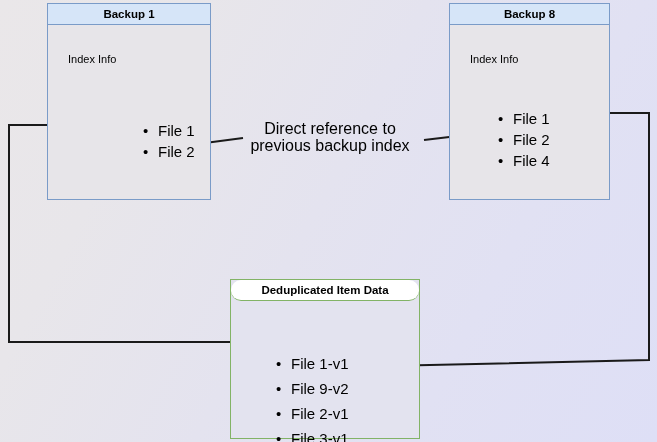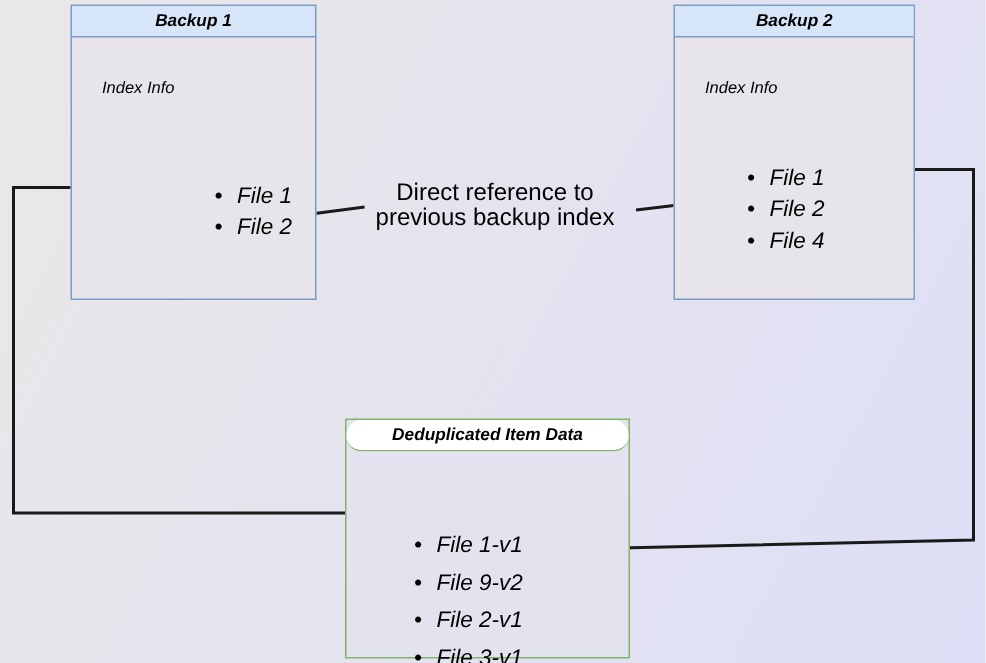--- a/index.html
+++ b/index.html
@@ -25,21 +25,20 @@
     top: 0;
     width: 657px;
     height: 442px;
     pointer-events: none;
   }
   .node {
     position: absolute;
     box-sizing: border-box;
     border: 1px solid #7a9bc8;
     background: #e7e5e9;
-    font-style: italic;
   }
   .node.green {
     border: 1px solid #82b366;
     background: #e3e3ef;
   }
   .node-header {
     box-sizing: border-box;
     height: 21px;
     line-height: 20px;
     text-align: center;
@@ -132,21 +131,21 @@
     <div class="node-body">
       <div class="index-title">Index Info</div>
       <ul class="file-list" style="left:95px; top:95px;">
         <li>File 1</li>
         <li>File 2</li>
       </ul>
     </div>
   </div>
 
   <div class="node" style="left:449px; top:3px; width:161px; height:197px;">
-    <div class="node-header">Backup 2</div>
+    <div class="node-header">Backup 8</div>
     <div class="node-body">
       <div class="index-title">Index Info</div>
       <ul class="file-list" style="left:48px; top:83px;">
         <li>File 1</li>
         <li>File 2</li>
         <li>File 4</li>
       </ul>
     </div>
   </div>
 

